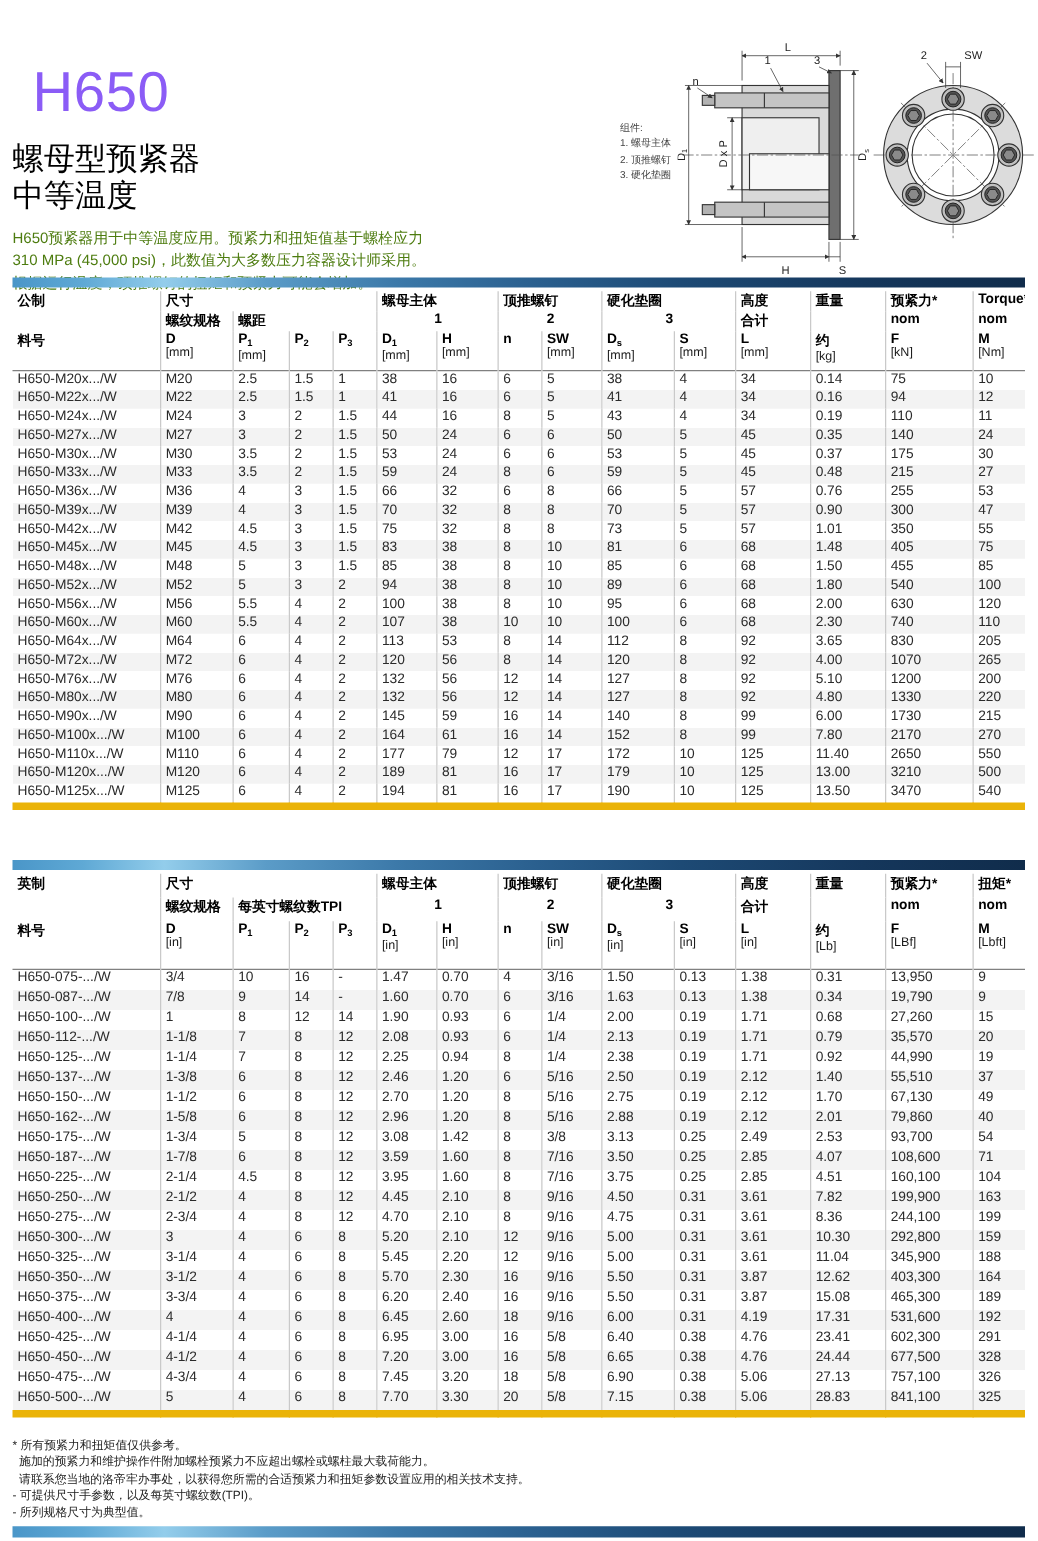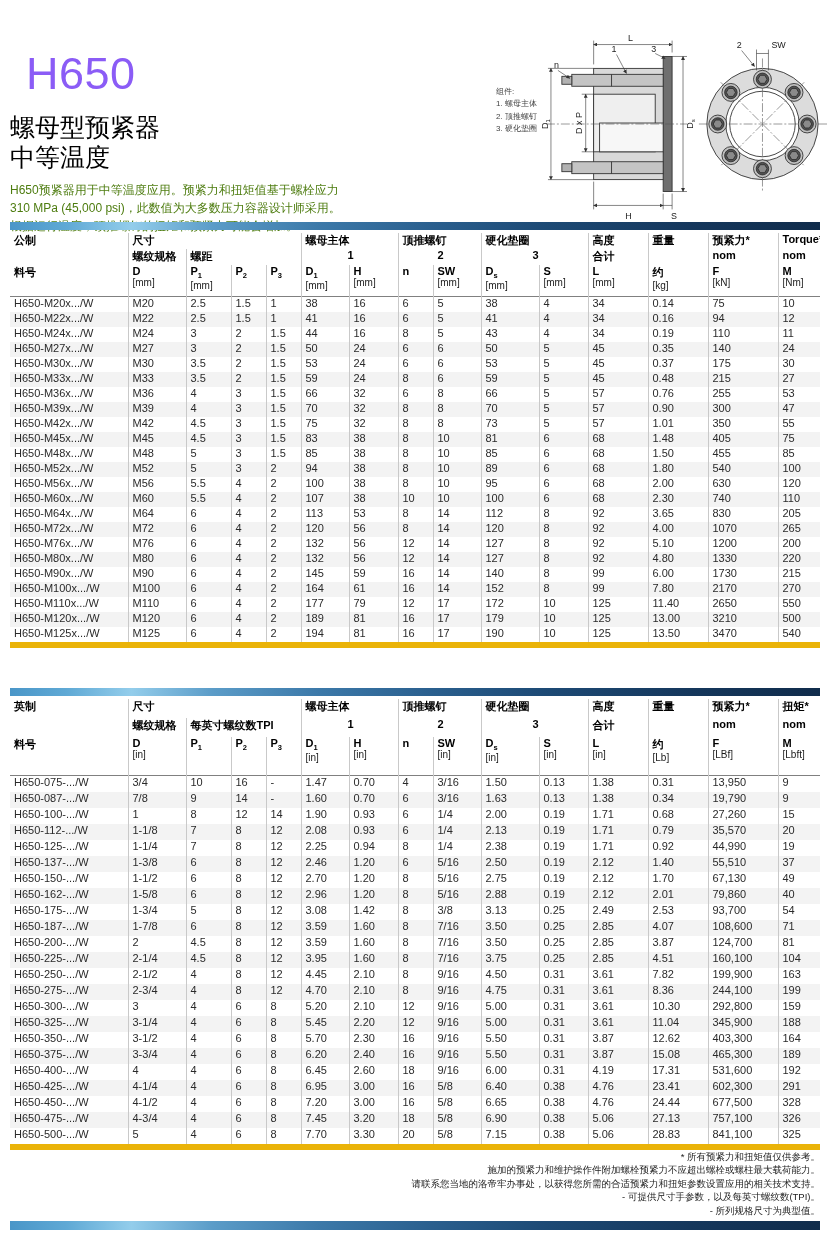--- a/index.html
+++ b/index.html
@@ -4,21 +4,21 @@
 <style>
   html,body{margin:0;padding:0;background:#fff;}
   .page{position:relative;width:830px;height:1233px;background:#fff;overflow:hidden;
         font-family:"Liberation Sans","DejaVu Sans",sans-serif;color:#111;}
   
   .hdr{position:absolute;left:10px;top:34px;width:480px;}
   .hdr h1{margin:16px;font-size:45px;font-weight:400;line-height:1.05;letter-spacing:.5px;color:#8b5cf6;}
   .hdr .sub{font-size:25px;line-height:1.18;color:#000;}
   .hdr .desc{margin-top:9px;font-size:12px;line-height:1.5;color:#4d7c0f;}
   
-  .legend{position:absolute;left:496px;top:86px;width:70px;font-size:8px;line-height:1.55;color:#444;}
+  .legend{position:absolute;left:496px;top:97px;width:70px;font-size:8px;line-height:1.55;color:#444;}
   svg.drawing{position:absolute;left:542px;top:24px;width:288px;height:200px;}
   svg text{font-family:"Liberation Sans","DejaVu Sans",sans-serif;font-size:9px;fill:#222;}
   
   .bluebar{position:absolute;left:10px;width:810px;height:8px;
     background:linear-gradient(90deg,#4a96c8 0%,#5fa9d5 7%,#93cdeb 15%,#5b9cc8 25%,#3c79a9 38%,#2a5f8e 52%,#1d4a75 66%,#15375c 84%,#102c4b 100%);}
   .bar1{top:222px;} .bar2{top:688px;} .bar3{top:1221px;height:9px;}
   
   table{border-collapse:collapse;table-layout:fixed;width:810px;font-size:11px;border-bottom:6px solid #eab308;}
   #metric{position:absolute;top:233px;left:10px;}
   #imperial{position:absolute;top:699px;left:10px;}
@@ -30,21 +30,21 @@
   tr.h1 th,tr.h2 th{height:16px;}
   tr.h3 th{height:31px;}
   #imperial tr.h1 th,#imperial tr.h2 th{height:19px;margin-top:12px;}
   #imperial tr.h3 th{height:38px;}
   .unit{font-weight:normal;font-size:10px;color:#1a1a1a;height:13px;}
   td{height:15px;color:#2a2a2a;}
   #imperial td{height:16px;}
   tbody tr:nth-child(even){background:#f3f3f3;}
   sub{font-size:7.5px;}
   
-  .footnotes{position:absolute;left:10px;top:1150px;width:810px;font-size:9.5px;line-height:1.42;color:#222;text-align:right;}
+  .footnotes{position:absolute;left:10px;top:1150px;width:810px;font-size:9.5px;line-height:1.42;color:#222;}
   .footnotes div{white-space:pre-wrap;}
 </style>
 </head>
 <body>
 
 <div class="page">
 
   <div class="hdr">
     <h1>H650</h1>
     <div class="sub">螺母型预紧器</div>
@@ -1026,37 +1026,20 @@
           <td class="bl">8</td>
           <td class="bl">7/16</td>
           <td class="bl">3.50</td>
           <td class="bl">0.25</td>
           <td class="bl">2.85</td>
           <td class="bl">4.07</td>
           <td class="bl">108,600</td>
           <td class="bl">71</td>
         </tr>
         <tr>
-          <td>H650-200-.../W</td>
-          <td class="bl">2</td>
-          <td class="bl">4.5</td>
-          <td class="bl">8</td>
-          <td class="bl">12</td>
-          <td class="bl">3.59</td>
-          <td class="bl">1.60</td>
-          <td class="bl">8</td>
-          <td class="bl">7/16</td>
-          <td class="bl">3.50</td>
-          <td class="bl">0.25</td>
-          <td class="bl">2.85</td>
-          <td class="bl">3.87</td>
-          <td class="bl">124,700</td>
-          <td class="bl">81</td>
-        </tr>
-        <tr>
           <td>H650-225-.../W</td>
           <td class="bl">2-1/4</td>
           <td class="bl">4.5</td>
           <td class="bl">8</td>
           <td class="bl">12</td>
           <td class="bl">3.95</td>
           <td class="bl">1.60</td>
           <td class="bl">8</td>
           <td class="bl">7/16</td>
           <td class="bl">3.75</td>

